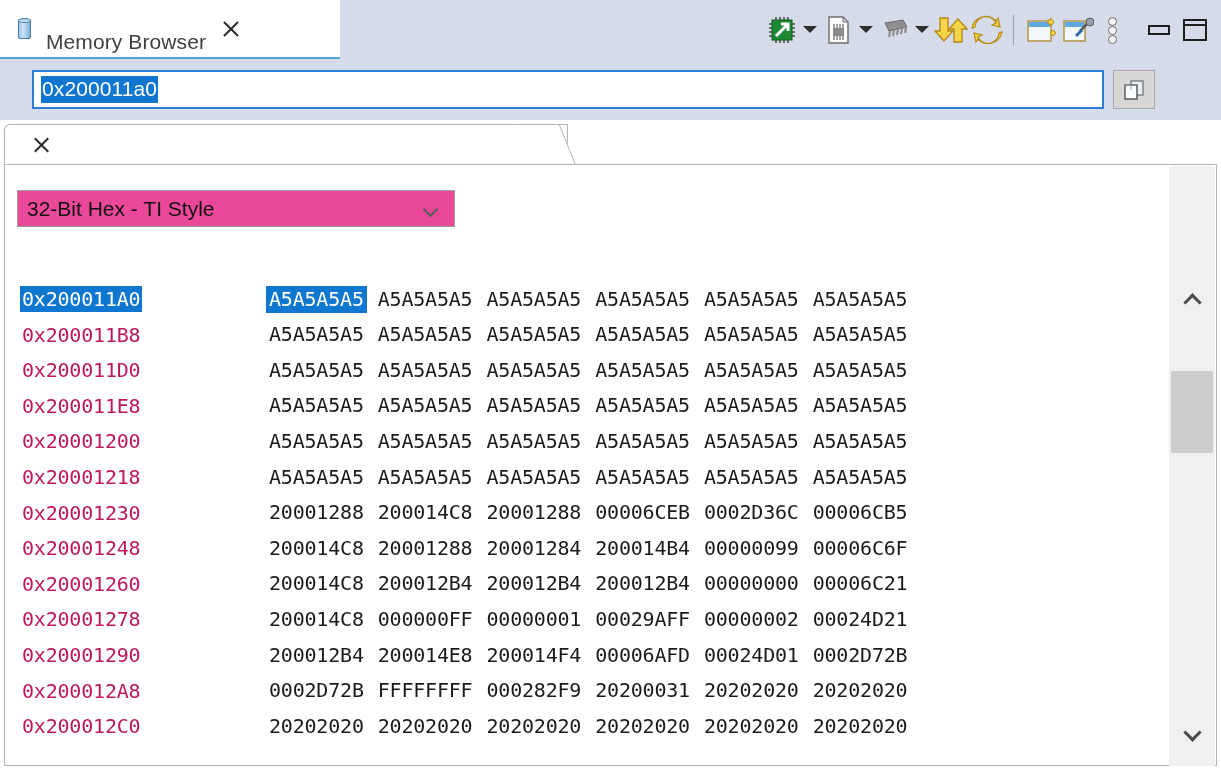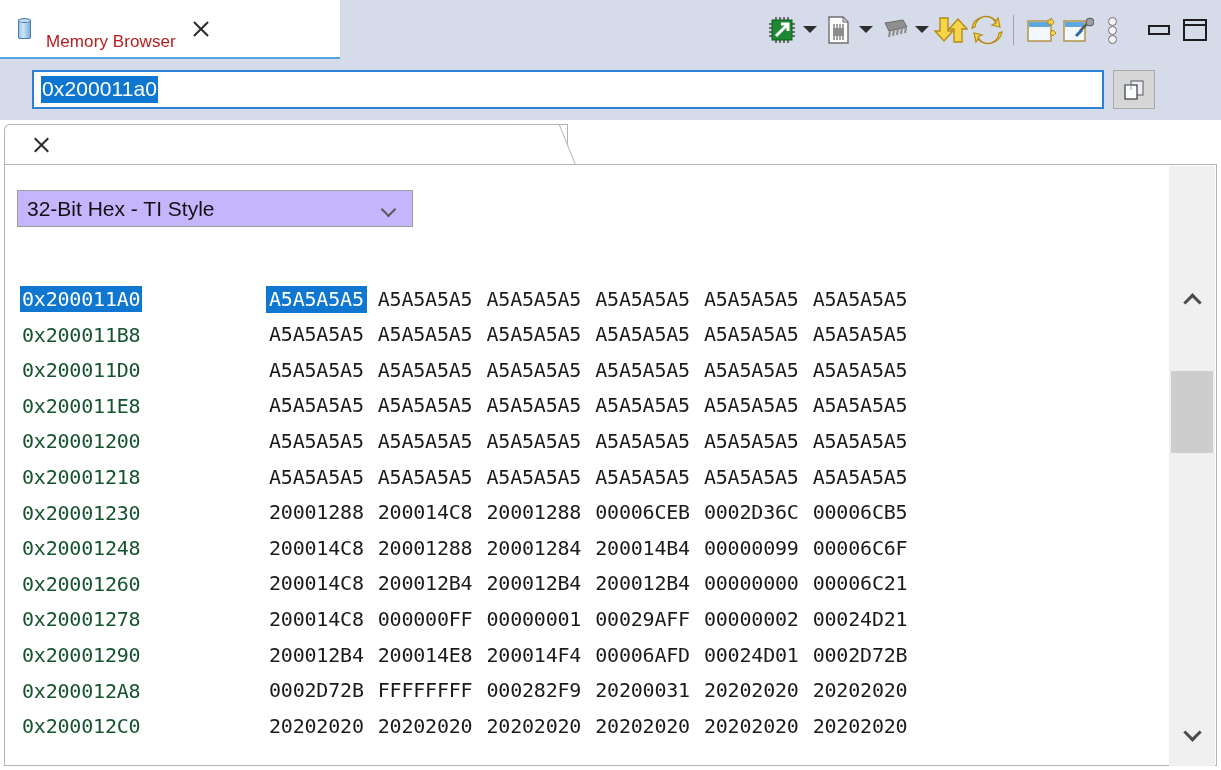--- a/index.html
+++ b/index.html
@@ -76,22 +76,22 @@
   .tab-icon .cyl-top {
     position: absolute;
     left: 4px; top: 1px;
     width: 13px; height: 5px;
     background: #bcd9f0;
     border: 1px solid #4a7ba8;
     border-radius: 50%;
     box-sizing: border-box;
   }
   .tab-title {
-    font-size: 17px;
-    color: #b91c1c;
+    font-size: 21px;
+    color: #404040;
     white-space: nowrap;
     letter-spacing: 0.1px;
     margin-top: 27px;
   }
   .tab-close {
     margin-left: 14px;
     width: 22px; height: 22px;
     position: relative;
     flex: 0 0 auto;
     cursor: pointer;
@@ -289,22 +289,22 @@
     width: 1213px;
     height: 602px;
     background: #ffffff;
     border: 1px solid #b4b4b4;
     box-sizing: border-box;
   }
 
   .combo {
     position: absolute;
     left: 12px; top: 25px;
-    width: 396px; height: 37px;
-    background: #c4b5fd;
+    width: 438px; height: 37px;
+    background: #ec4899;
     border: 1px solid #9d9d9d;
     box-sizing: border-box;
     display: flex;
     align-items: center;
     cursor: pointer;
   }
   .combo-label {
     font-size: 21px;
     color: #111111;
     padding-left: 9px;
@@ -339,21 +339,21 @@
     left: 0;
     height: 36px;
     width: 1162px;
     display: flex;
     align-items: center;
   }
   .memaddr {
     position: absolute;
     left: 14px;
     font-size: 20px;
-    color: #14532d;
+    color: #be185d;
     letter-spacing: -0.2px;
     white-space: nowrap;
     padding: 1px 2px;
   }
   .memaddr.sel {
     background: #1077d1;
     color: #ffffff;
   }
   .memcells {
     position: absolute;

